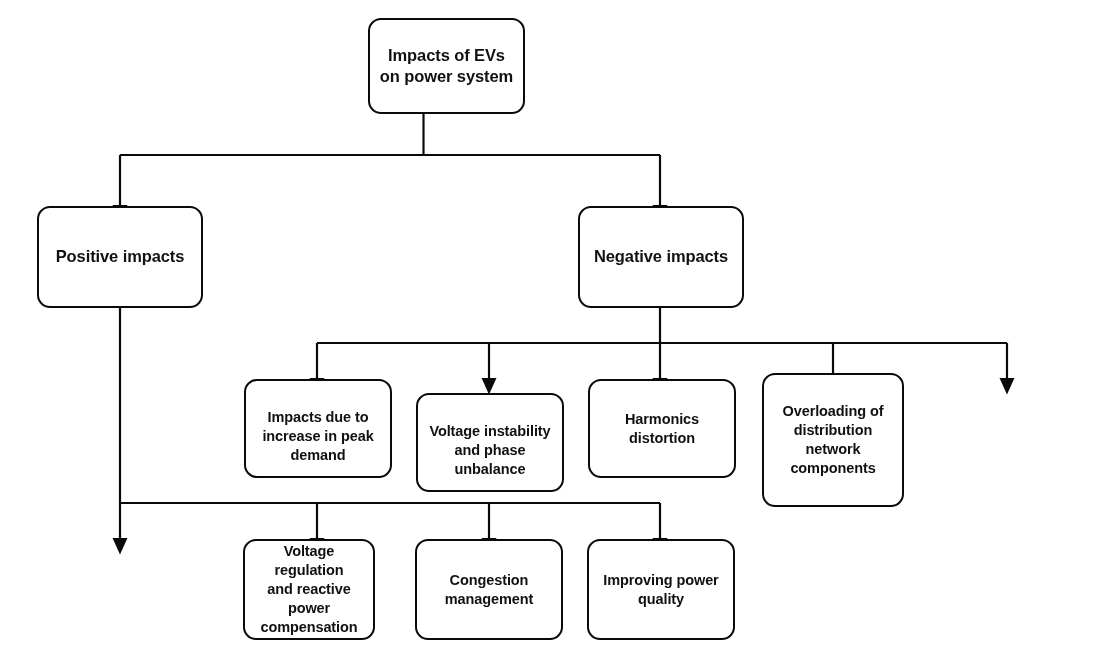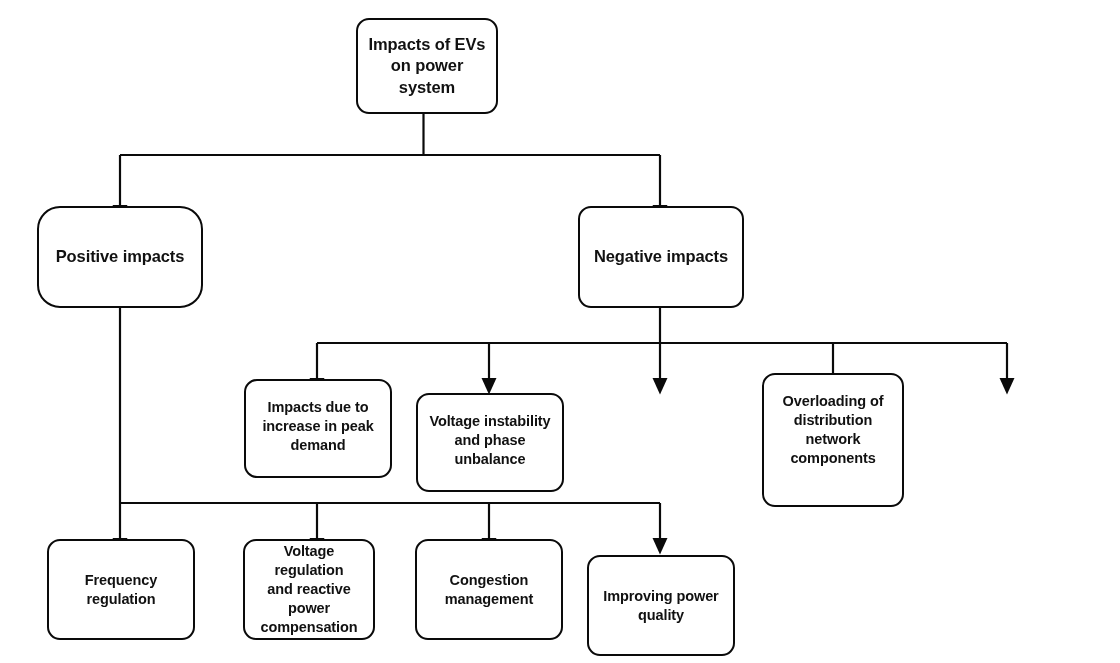--- a/index.html
+++ b/index.html
@@ -37,21 +37,21 @@
   .node .label {
     display: block;
     font-weight: bold;
     color: #111111;
     line-height: 1.30;
     white-space: pre-line;
     letter-spacing: -0.1px;
   }
   .v-center { align-items: center; }
   .v-top { align-items: flex-start; }
-  .node.v-top .label { padding-top: 17px; }
+  .node.v-top .label { padding-top: 27px; }
   .root .label   { font-size: 16.5px; }
   .branch .label { font-size: 16.5px; }
   .leaf .label   { font-size: 14.5px; }
   .pos-text { color: #00a651; }
   .neg-text { color: #fe0000; }
 </style>
 </head>
 <body>
 
 <div id="canvas">
@@ -82,68 +82,68 @@
 
       <path d="M120,308 L120,503"></path>
       <path d="M120,503 L660,503"></path>
       <path d="M120,503 L120,539" marker-end="url(#arw)"></path>
       <path d="M317,503 L317,539" marker-end="url(#arw)"></path>
       <path d="M489,503 L489,539" marker-end="url(#arw)"></path>
       <path d="M660,503 L660,539" marker-end="url(#arw)"></path>
     </g>
   </svg>
 
-  <div class="node root v-center" style="left:356px; top:18px; width:142px; height:96px;">
+  <div class="node root v-center" style="left:368px; top:18px; width:157px; height:96px;">
     <span class="label">Impacts of EVs
 on power system</span>
   </div>
 
-  <div class="node branch v-center" style="left:37px; top:206px; width:166px; height:102px;border-radius:23px;">
+  <div class="node branch v-center" style="left:37px; top:206px; width:166px; height:102px;">
     <span class="label pos-text">Positive impacts</span>
   </div>
 
   <div class="node branch v-center" style="left:578px; top:206px; width:166px; height:102px;text-align:center;">
     <span class="label neg-text">Negative impacts</span>
   </div>
 
   <div class="node leaf v-top" style="left:244px; top:379px; width:148px; height:99px;">
     <span class="label">Impacts due to
 increase in peak
 demand</span>
   </div>
 
   <div class="node leaf v-top" style="left:416px; top:393px; width:148px; height:99px;">
     <span class="label">Voltage instability
 and phase
 unbalance</span>
   </div>
 
+  <div class="node leaf v-center" style="left:588px; top:379px; width:148px; height:99px;">
+    <span class="label">Harmonics
+distortion</span>
+  </div>
 
   <div class="node leaf v-top" style="left:762px; top:373px; width:142px; height:134px;">
     <span class="label">Overloading of
 distribution
 network
 components</span>
   </div>
 
 
-  <div class="node leaf v-center" style="left:47px; top:539px; width:148px; height:101px;">
-    <span class="label">Frequency
-regulation</span>
-  </div>
 
   <div class="node leaf v-center" style="left:243px; top:539px; width:132px; height:101px;">
     <span class="label">Voltage regulation
 and reactive power
 compensation</span>
   </div>
 
   <div class="node leaf v-center" style="left:415px; top:539px; width:148px; height:101px;">
     <span class="label">Congestion
 management</span>
   </div>
 
-  <div class="node leaf v-center" style="left:587px; top:539px; width:148px; height:101px;margin-top:16px;">
+  <div class="node leaf v-center" style="left:587px; top:539px; width:148px; height:101px;">
     <span class="label">Improving power
 quality</span>
   </div>
 
 </div>
 
 </body></html>

